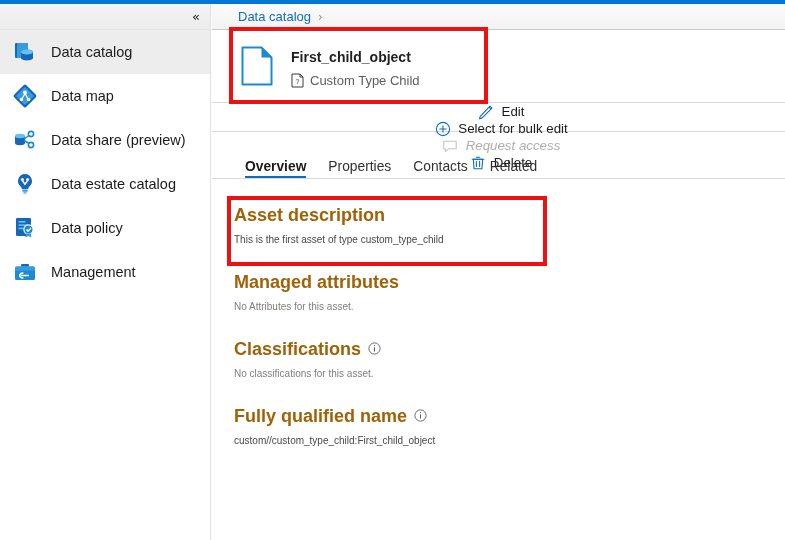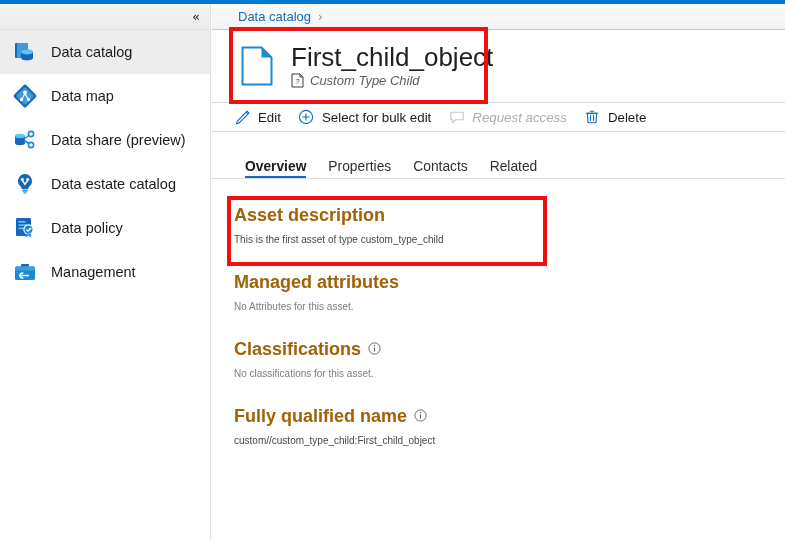--- a/index.html
+++ b/index.html
@@ -96,44 +96,44 @@
   
   .asset-header {
     height: 73px;
     display: flex; align-items: center;
     padding-left: 27px;
     border-bottom: 1px solid #d9d9d9;
   }
   .doc-icon { flex: 0 0 36px; width: 36px; height: 42px; }
   .asset-head-text { margin-left: 16px; }
   .asset-title {
-    font-size: 26px;
+    font-size: 14px;
     color: #201f1e;
-    font-weight: 400;
+    font-weight: 700;
     line-height: 25px;
   }
   .asset-subrow {
     display: flex; align-items: center;
     margin-top: 3px;
-    font-style: italic;
   }
   .asset-type-icon { flex: 0 0 13px; width: 13px; height: 15px; }
   .asset-type {
     margin-left: 6px;
     font-size: 13px;
     color: #605e5c;
   }
 
   
   .cmdbar {
     height: 29px;
     display: flex; align-items: center;
     padding-left: 22px;
     border-bottom: 1px solid #d9d9d9;
     background: #ffffff;
+    flex-direction: column;
   }
   .cmd {
     display: flex; align-items: center;
     height: 100%;
     margin-right: 17px;
     cursor: pointer;
   }
   .cmd.disabled { cursor: default; }
   .cmd-icon {
     width: 17px; height: 17px;

